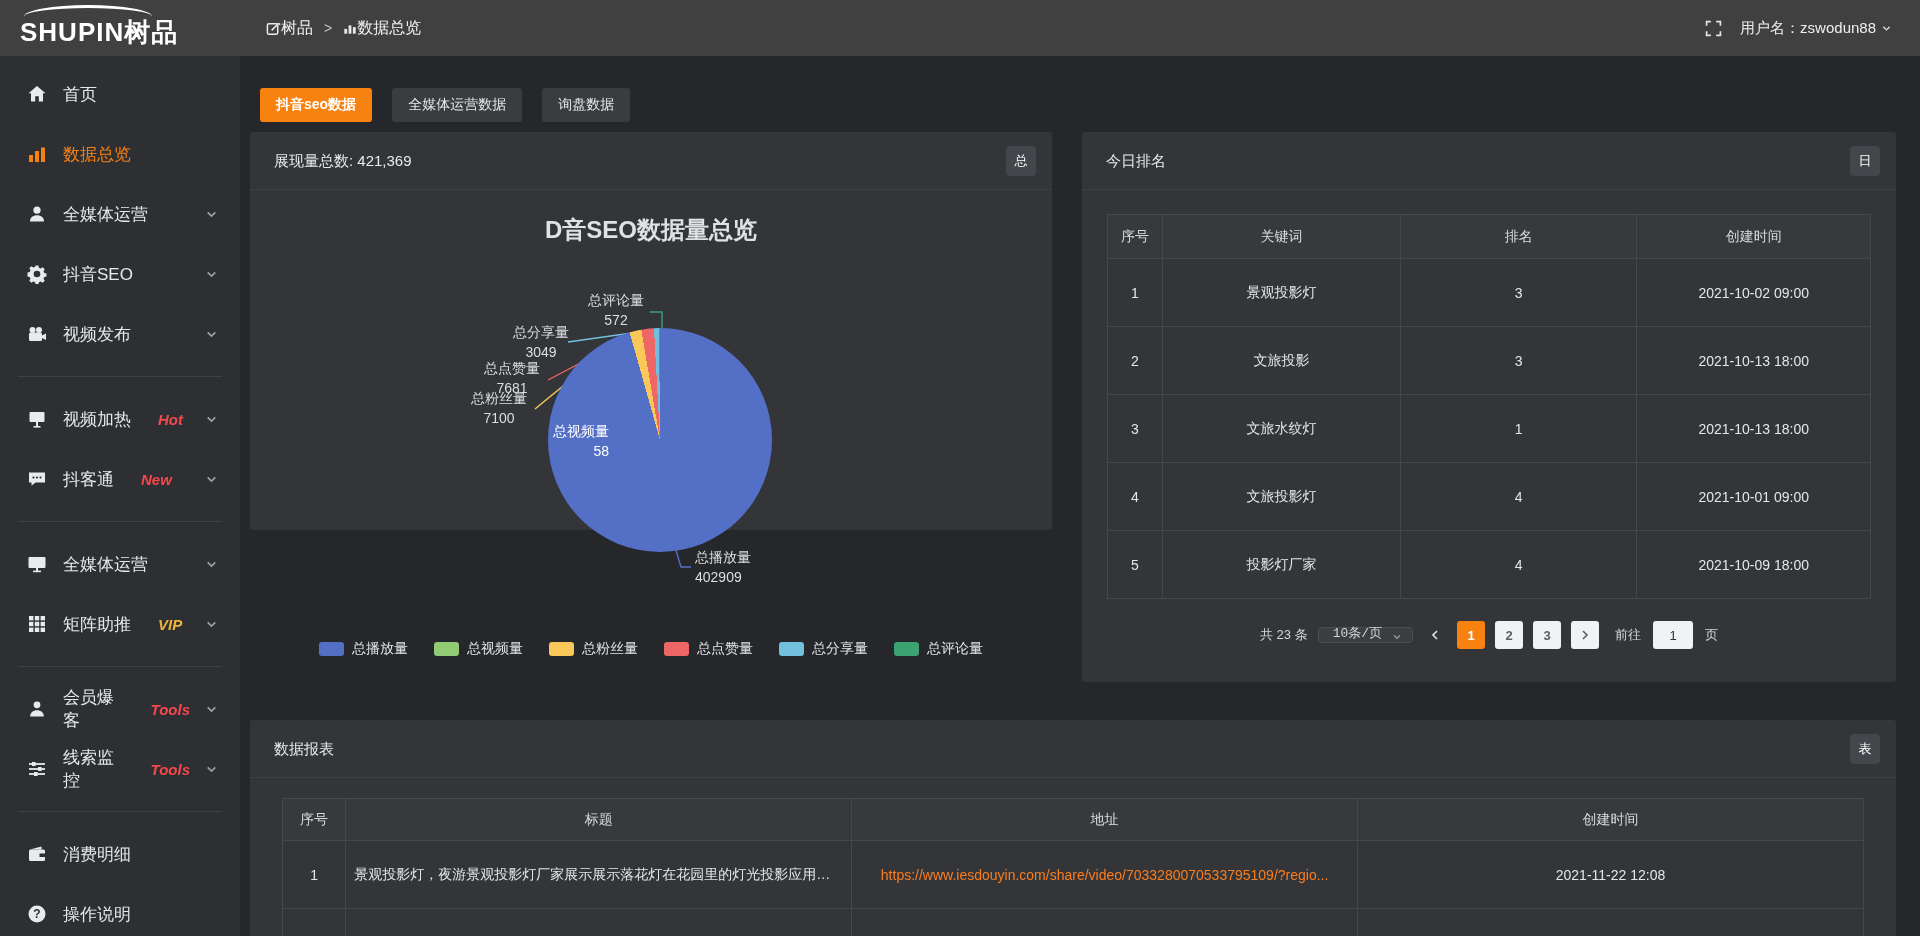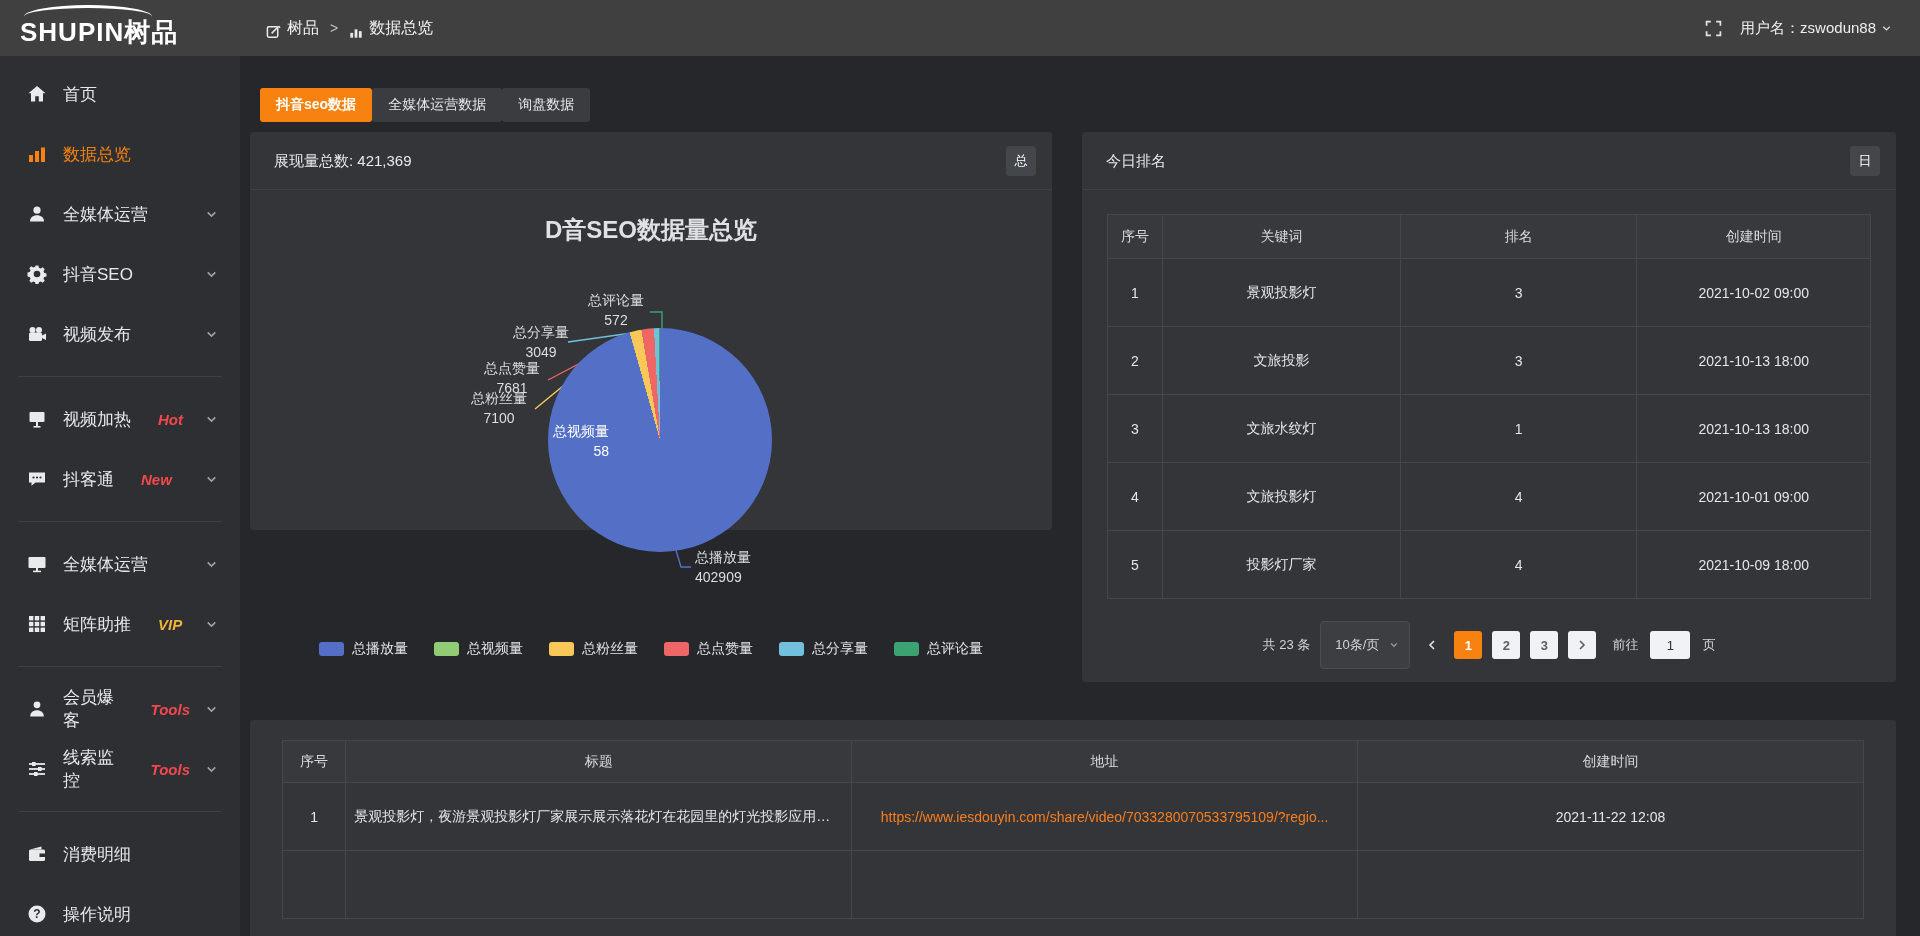--- a/index.html
+++ b/index.html
@@ -9,37 +9,37 @@
     background:#26272a; color:#e4e6e8;
     font-family:"Liberation Sans","DejaVu Sans",sans-serif;
   }
   
   .topbar { height:56px; background:#404040; display:flex; align-items:center; position:relative; }
   .logo-wrap { width:240px; padding-left:20px; position:relative; height:100%; display:flex; align-items:center; }
   .logo-arc { position:absolute; top:5px; left:24px; width:128px; height:14px;
               border-top:3px solid #fff; border-radius:60% 60% 0 0 / 100% 100% 0 0; }
   .logo-text { font-size:26px; font-weight:800; color:#fff; letter-spacing:1px; white-space:nowrap; margin-top:8px; }
   .breadcrumb { display:flex; align-items:center; gap:9px; margin-left:26px; font-size:16px; color:#f0f1f3; }
-  .crumb { display:flex; align-items:flex-end; gap:6px; cursor:pointer; }
+  .crumb { display:flex; align-items:center; cursor:pointer; }
   .crumb-sep { color:#c3c5c8; font-size:14px; margin:0 2px; }
   .top-right { margin-left:auto; display:flex; align-items:center; gap:18px; padding-right:28px; font-size:15px; color:#eceef0; }
   .user-entry { display:flex; align-items:center; gap:5px; cursor:pointer; }
   
   .layout { display:flex; height:880px; }
   .sidebar { width:240px; background:#2d2f33; padding-top:8px; flex:none; }
   .side-item { height:60px; display:flex; align-items:center; padding:0 22px 0 26px; gap:15px;
                font-size:17px; color:#e6e8ea; cursor:pointer; }
   .side-item .icon { width:22px; height:22px; display:flex; align-items:center; justify-content:center; flex:none; }
   .side-item.active { color:#f7820f; }
   .side-badge { font-style:italic; font-weight:700; font-size:15px; margin-left:12px; }
   .side-chev { margin-left:auto; color:#9ea1a5; display:flex; }
   .side-divider { height:1px; background:#3e4044; margin:12px 18px; }
   
   .content { flex:1; padding:0 24px 0 10px; }
-  .tabs { margin:32px 0 0 10px; display:flex; gap:0; }
+  .tabs { margin:32px 0 0 10px; display:flex; gap:20px; }
   .tab { height:34px; padding:0 16px; display:flex; align-items:center; background:#3a3c40;
          color:#e6e8ea; font-size:14px; border-radius:3px; cursor:pointer; }
   .tab.active { background:#f7820f; color:#fff; font-weight:700; }
   .row1 { display:flex; gap:30px; margin-top:10px; }
   .panel { background:#333539; border-radius:3px; }
   .chart-panel { width:802px; height:398px; flex:none; }
   .rank-panel { flex:1; height:550px; }
   .report-panel { margin-top:38px; height:420px; }
   .panel-head { height:58px; line-height:57px; padding:0 24px; font-size:15px; color:#e8eaec;
                 border-bottom:1px solid #3e4044; position:relative; }
@@ -72,22 +72,22 @@
   .data-table th { background:#37393d; font-size:14px; color:#d8dadc; }
   .rank-table th { height:44px; }
   .rank-table td { height:68px; font-size:14px; color:#e4e6e8; }
   .report-table th { height:42px; }
   .report-table td { height:68px; font-size:14px; color:#e4e6e8; }
   .report-table .clip-row td { height:68px; }
   td.link-cell { color:#fa7e1e; cursor:pointer; }
   
   .pagination { margin-top:22px; display:flex; justify-content:center; align-items:center; gap:10px;
                 font-size:13px; color:#d4d6d8; }
-  .page-size { display:flex; align-items:center; gap:10px; height:48px; padding:0 10px 0 14px;
-               background:#3c3e42; border:1px solid #4b4d51; border-radius:4px; cursor:pointer; color:#d2d4d6; }
+  .page-size { display:flex; align-items:flex-end; gap:10px; height:16px; padding:0 10px 0 14px;
+               background:#3c3e42; border:1px solid #4b4d51; border-radius:4px; cursor:pointer; color:#d2d4d6;font-family:Liberation Mono, monospace; }
   .pg-prev { width:24px; display:flex; justify-content:center; color:#e4e6e8; cursor:pointer; }
   .pg-num { min-width:28px; height:28px; border-radius:3px; background:#f0f2f5; color:#5a5e66;
             display:flex; align-items:center; justify-content:center; font-weight:700; cursor:pointer; }
   .pg-num.active { background:#f7820f; color:#fff; }
   .pg-next { width:28px; height:28px; border-radius:3px; background:#f0f2f5; color:#5a5e66;
              display:flex; align-items:center; justify-content:center; cursor:pointer; }
   .goto-input { width:40px; height:28px; border:none; border-radius:3px; background:#f0f2f5;
                 color:#303133; text-align:center; font-size:13px; margin:0 2px; }
   svg { display:block; }
 </style>
@@ -517,20 +517,24 @@
             </span>
             <span style="margin-left:6px;">前往</span>
             <input class="goto-input" value="1" style="">
             <span>页</span>
           </div>
         </div>
       </section>
     </div>
 
     <section class="panel report-panel">
+      <div class="panel-head">
+        <span>数据报表</span>
+        <span class="panel-badge">表</span>
+      </div>
       <div class="report-body">
         <table class="data-table report-table">
           <colgroup>
               <col style="width:4%">
               <col style="width:32%">
               <col style="width:32%">
               <col style="width:32%">
             </colgroup>
           <thead>
             <tr>

